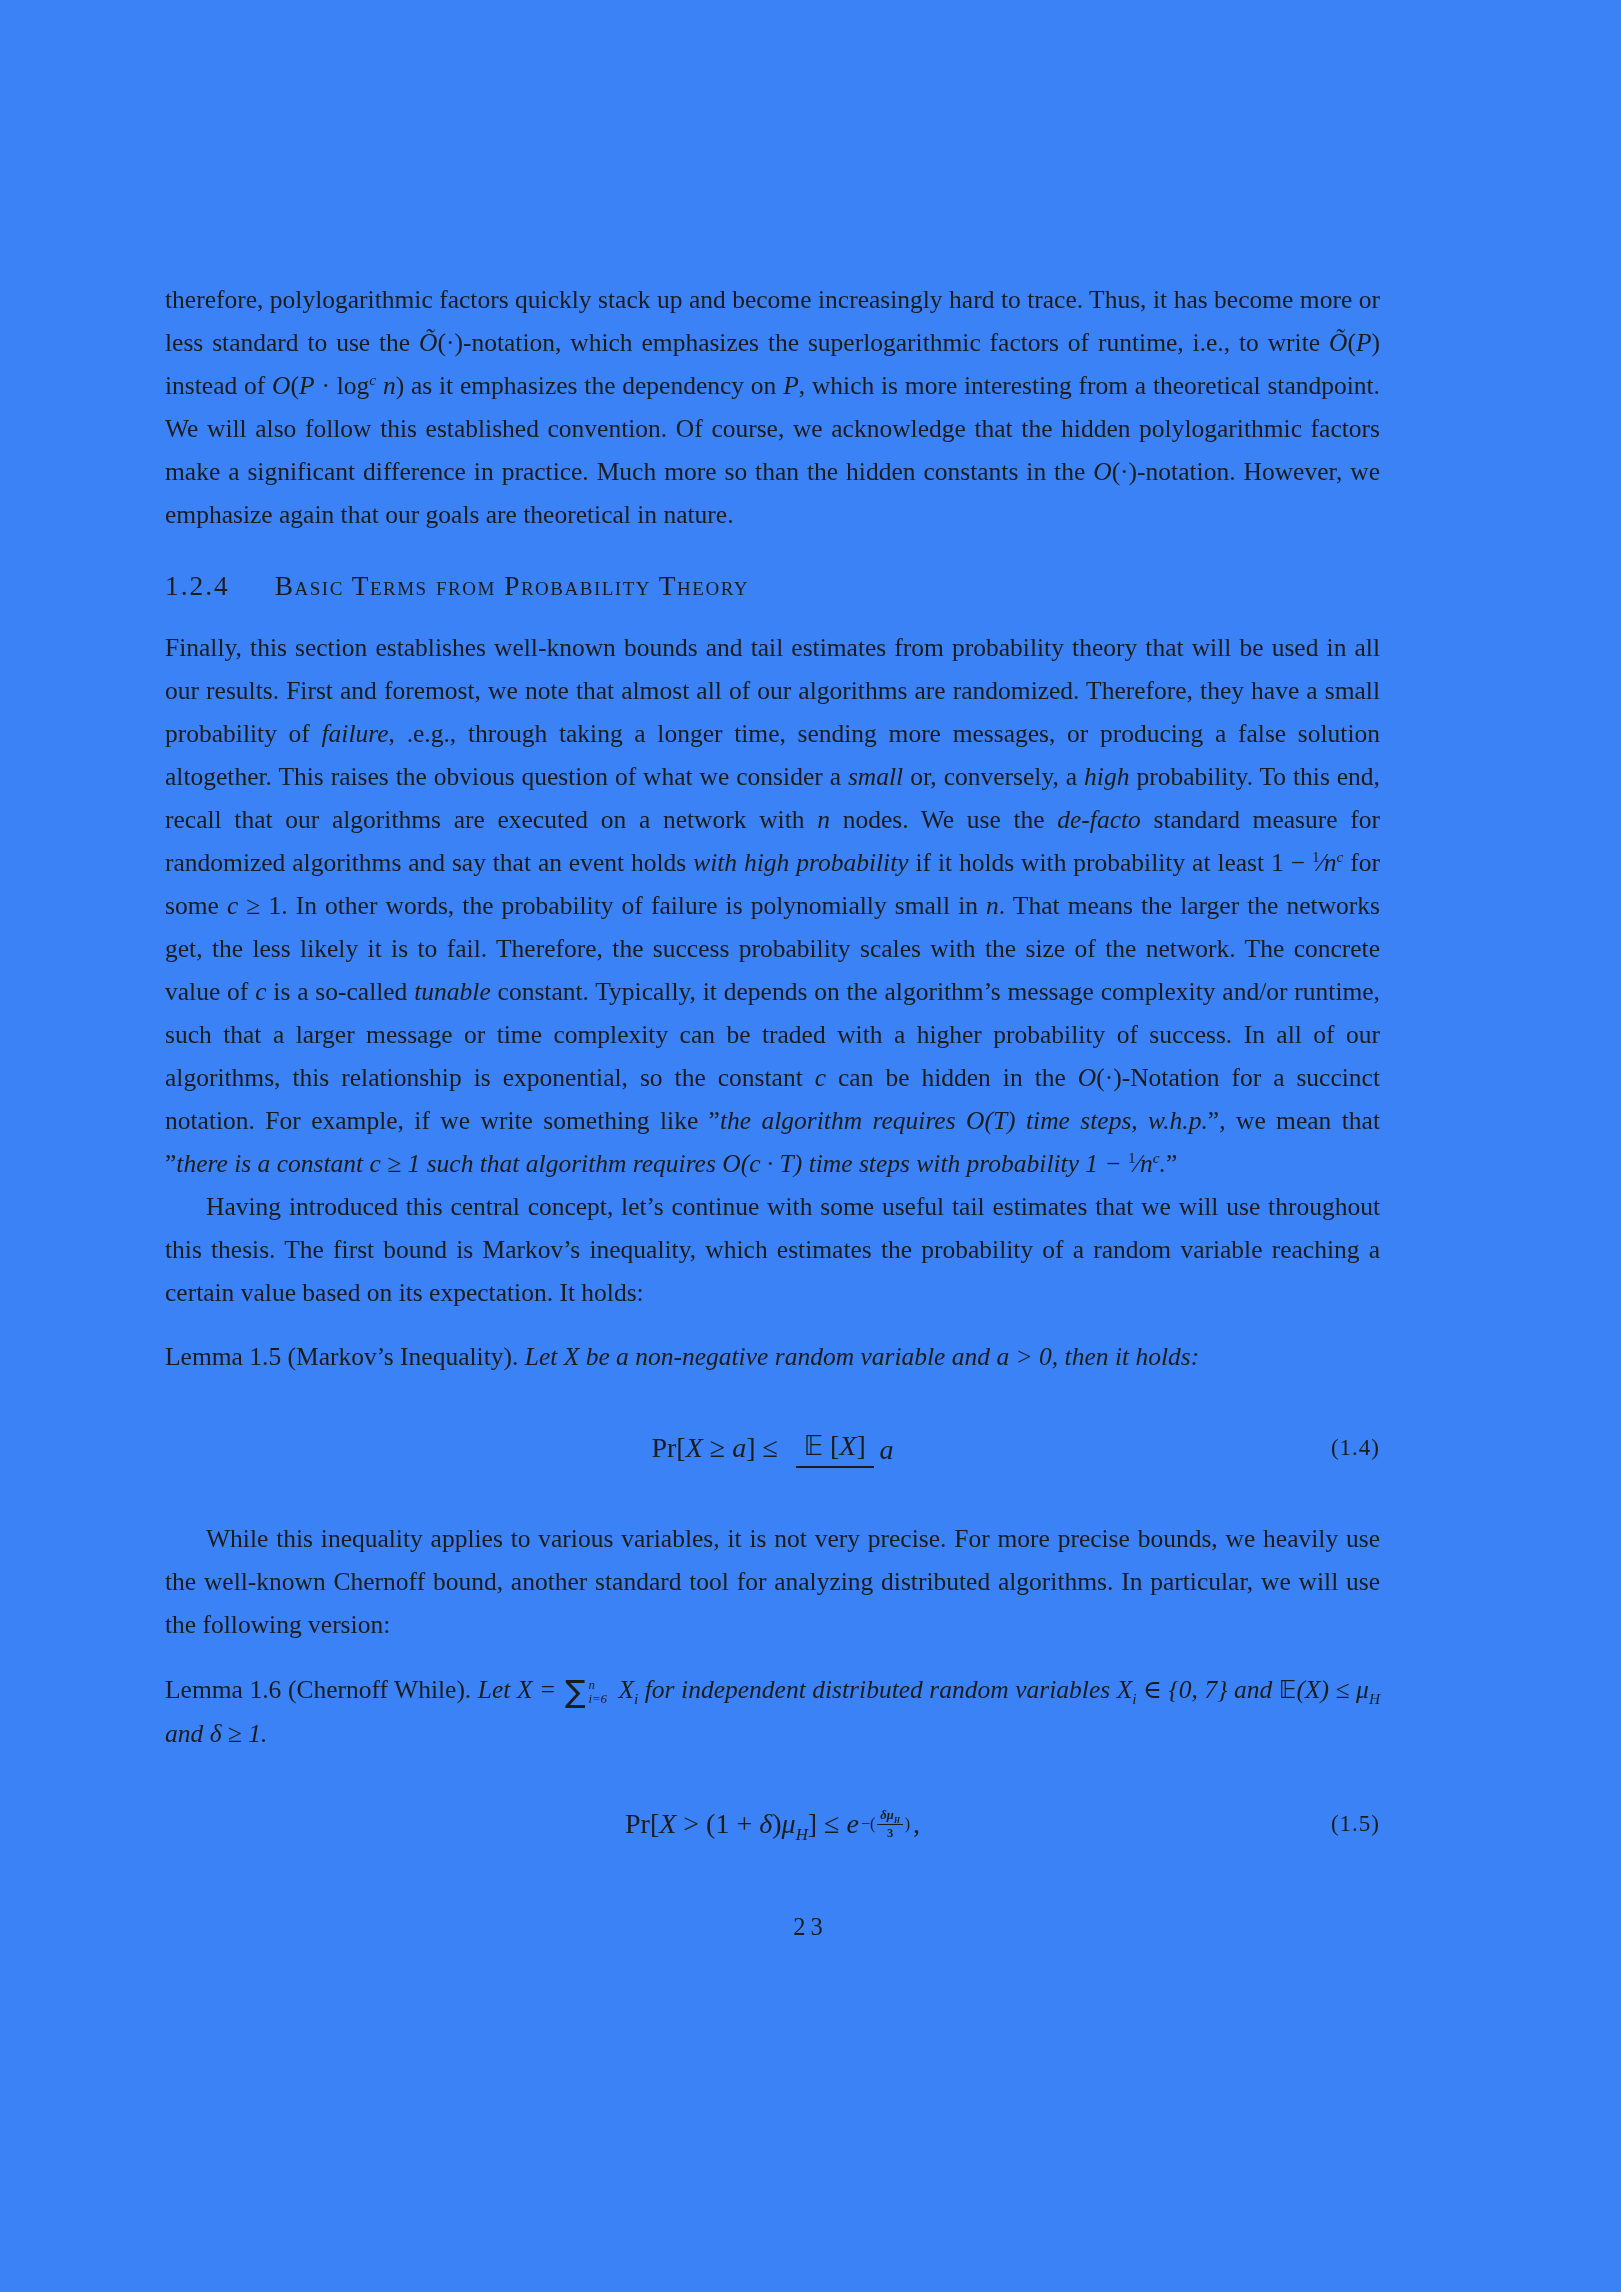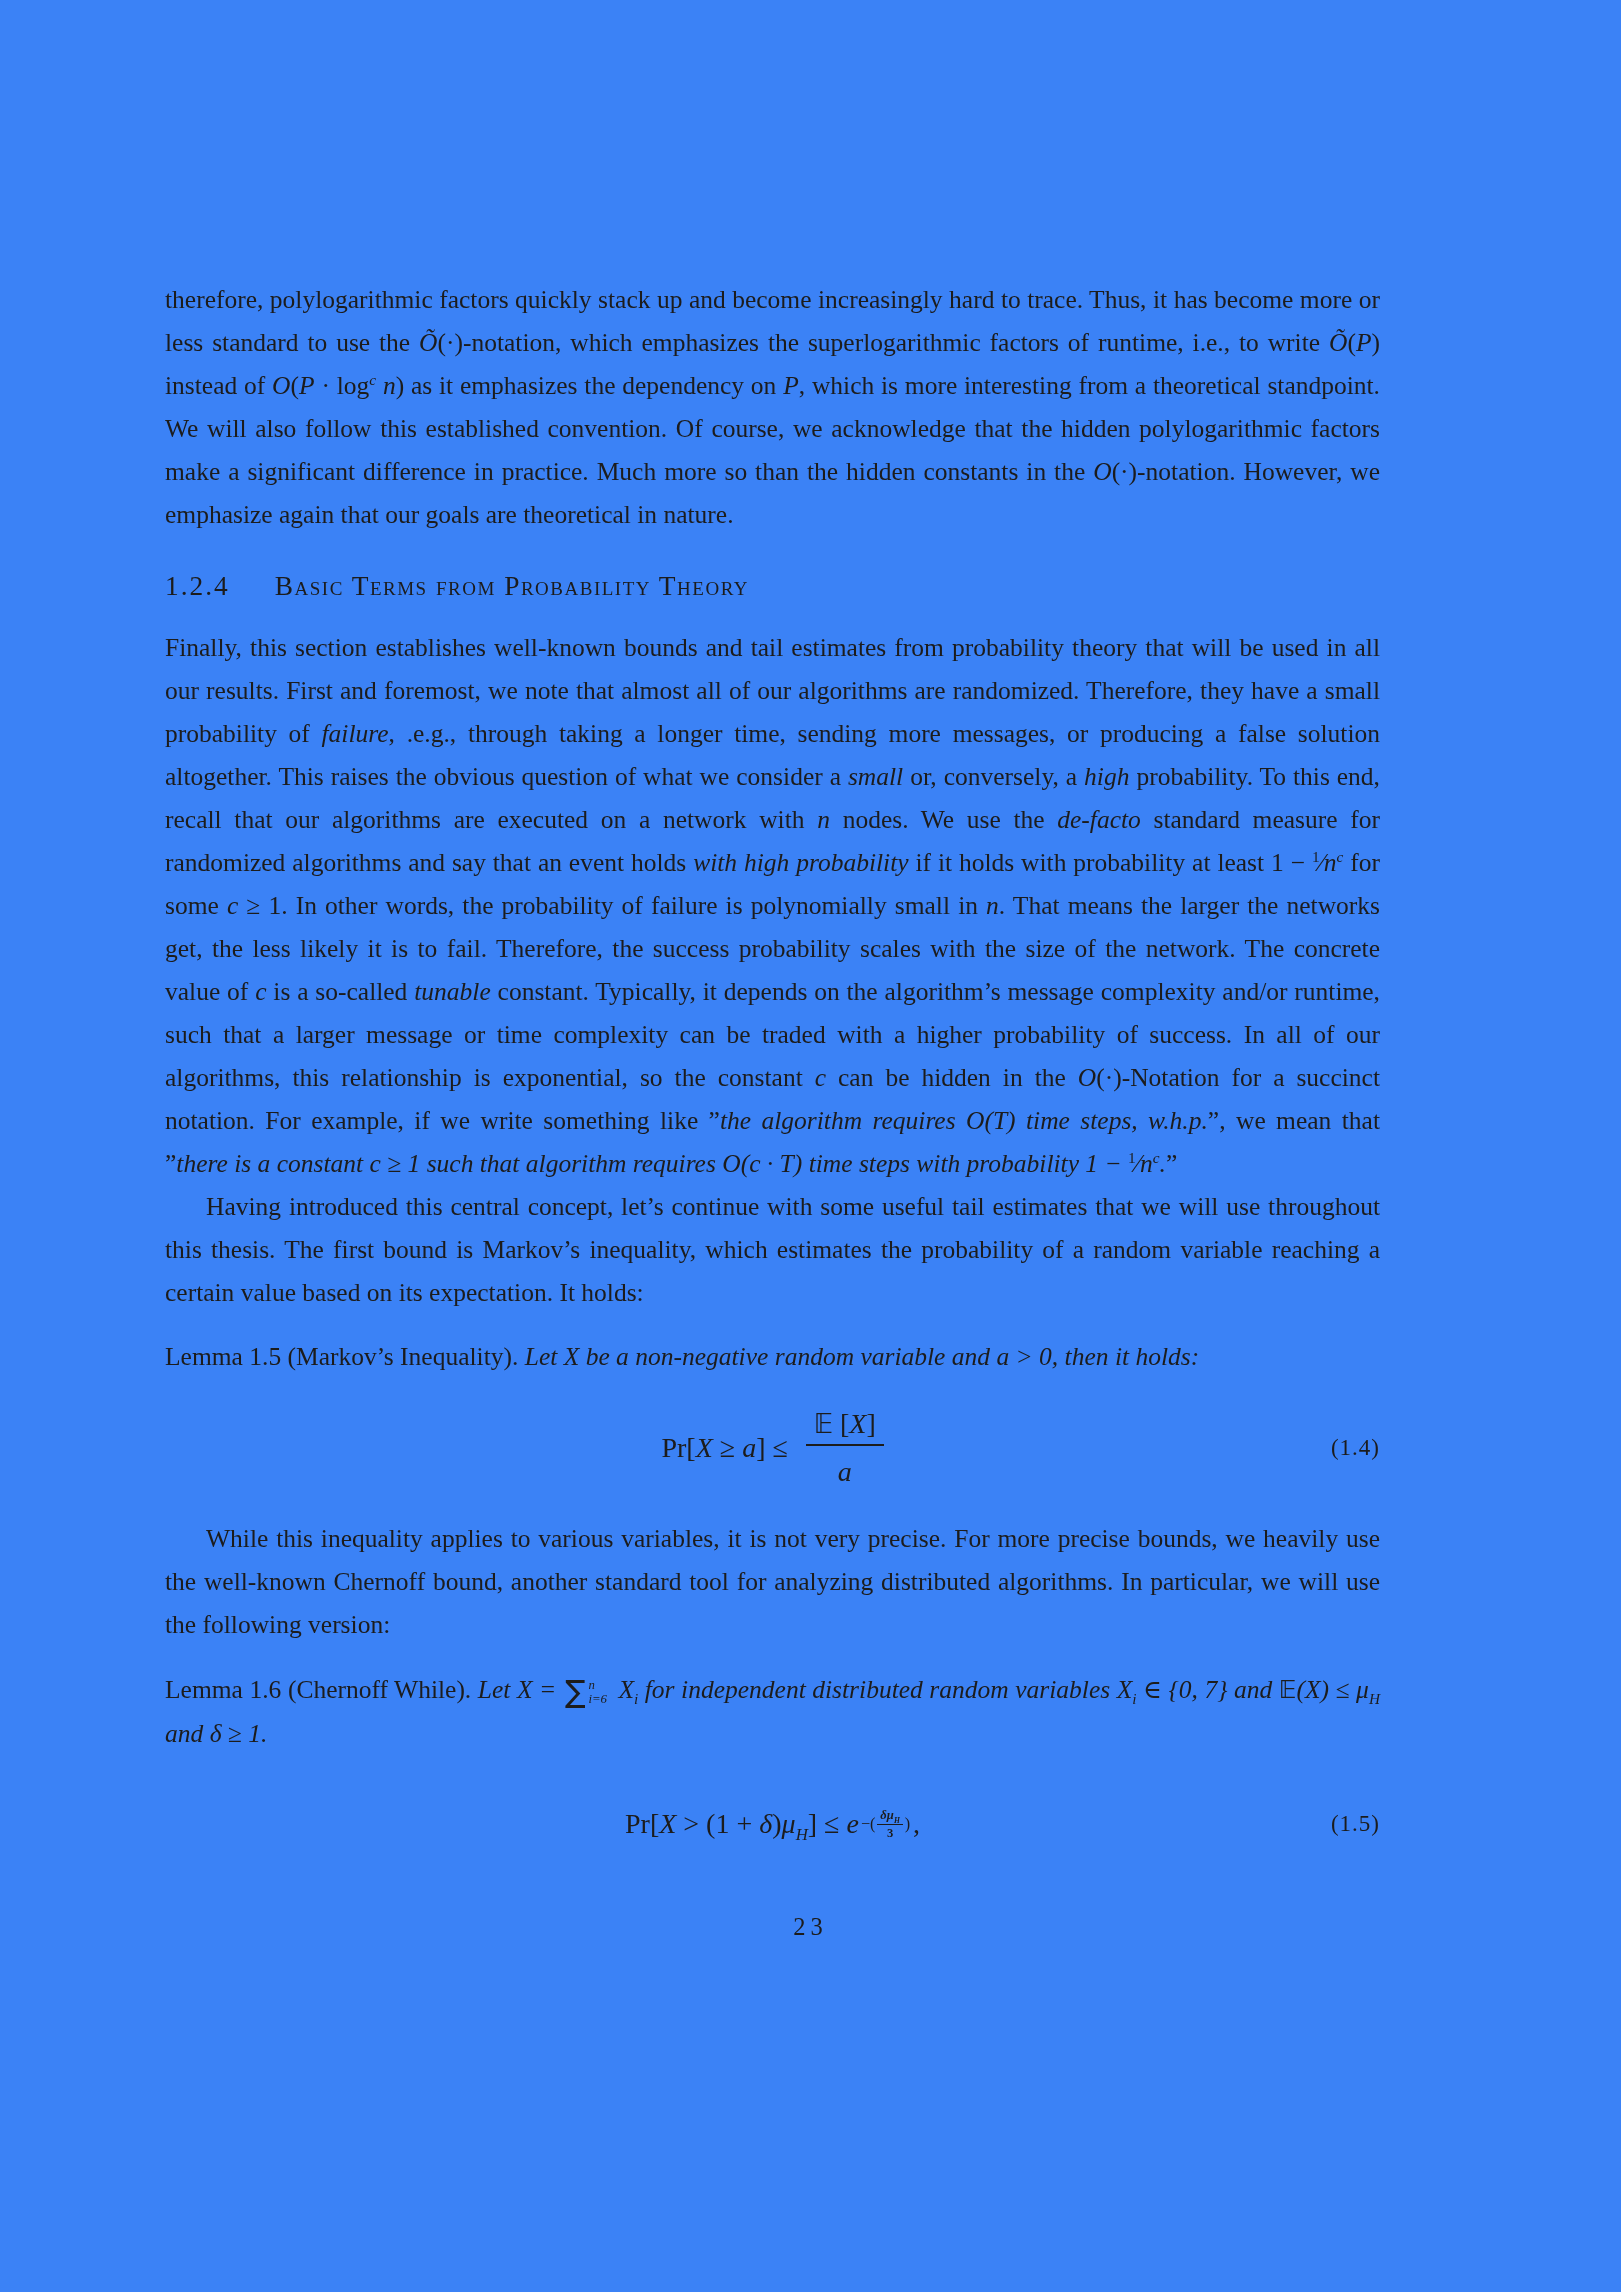--- a/index.html
+++ b/index.html
@@ -46,21 +46,21 @@
     margin:25.5px 0;
     font-size:28px;
     display:flex;
     justify-content:center;
     align-items:center;
     min-height:88px;
   }
   .eq-body{display:inline-flex;align-items:center;}
   .frac{
     display:inline-flex;
-    flex-direction:column;
+    flex-direction:row;
     align-items:center;
     text-align:center;
     margin-left:18px;
     line-height:1.25;
     gap:6px;
   }
   .frac .num{border-bottom:2px solid #1c1c1c;padding:0 7.8px 2.9px 7.8px;}
   .frac .den{padding-top:2.9px;}
   .eq-tag{
     position:absolute;

